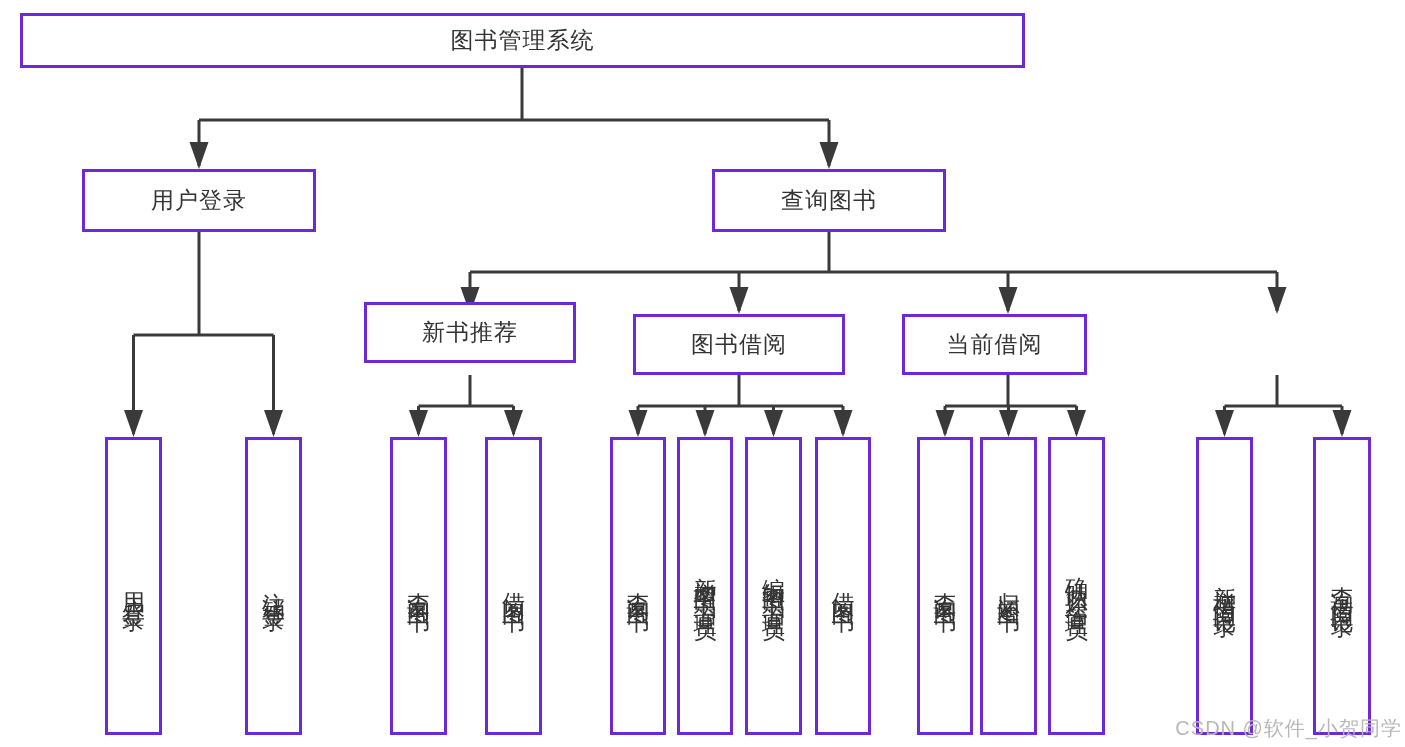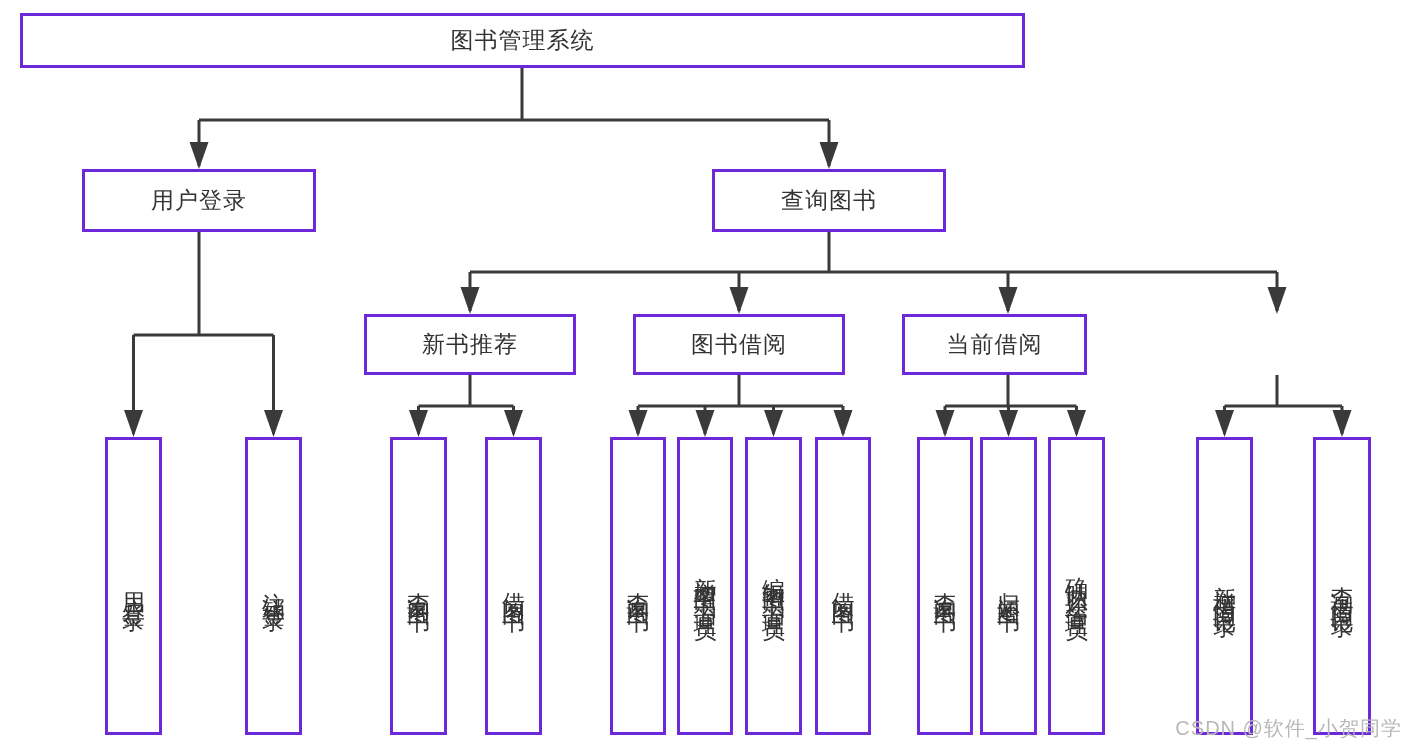--- a/index.html
+++ b/index.html
@@ -90,21 +90,21 @@
     <span class="h-label">图书管理系统</span>
   </div>
 
   <div class="node" style="left:82px;top:169px;width:234px;height:63px;">
     <span class="h-label">用户登录</span>
   </div>
   <div class="node" style="left:712px;top:169px;width:234px;height:63px;">
     <span class="h-label">查询图书</span>
   </div>
 
-  <div class="node" style="left:364px;top:314px;width:212px;height:61px;">
+  <div class="node" style="left:364px;top:302px;width:212px;height:61px;">
     <span class="h-label">新书推荐</span>
   </div>
   <div class="node" style="left:633px;top:314px;width:212px;height:61px;">
     <span class="h-label">图书借阅</span>
   </div>
   <div class="node" style="left:902px;top:314px;width:185px;height:61px;">
     <span class="h-label">当前借阅</span>
   </div>
 
   <div class="node leaf" style="left:105px;top:437px;width:57px;height:298px;">

